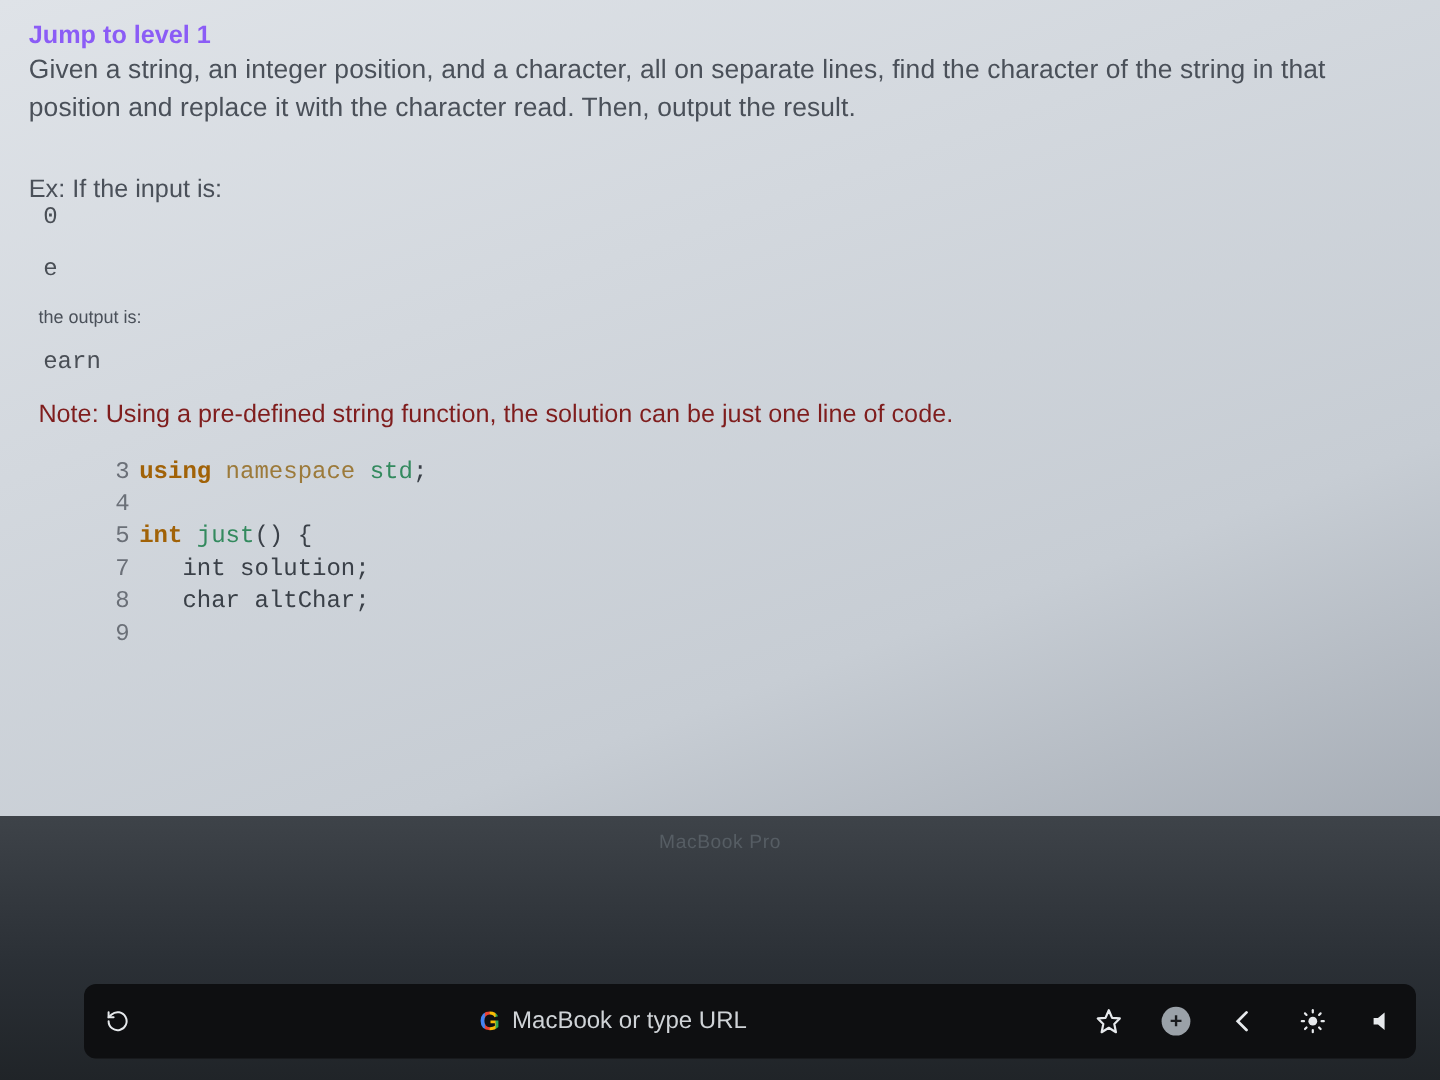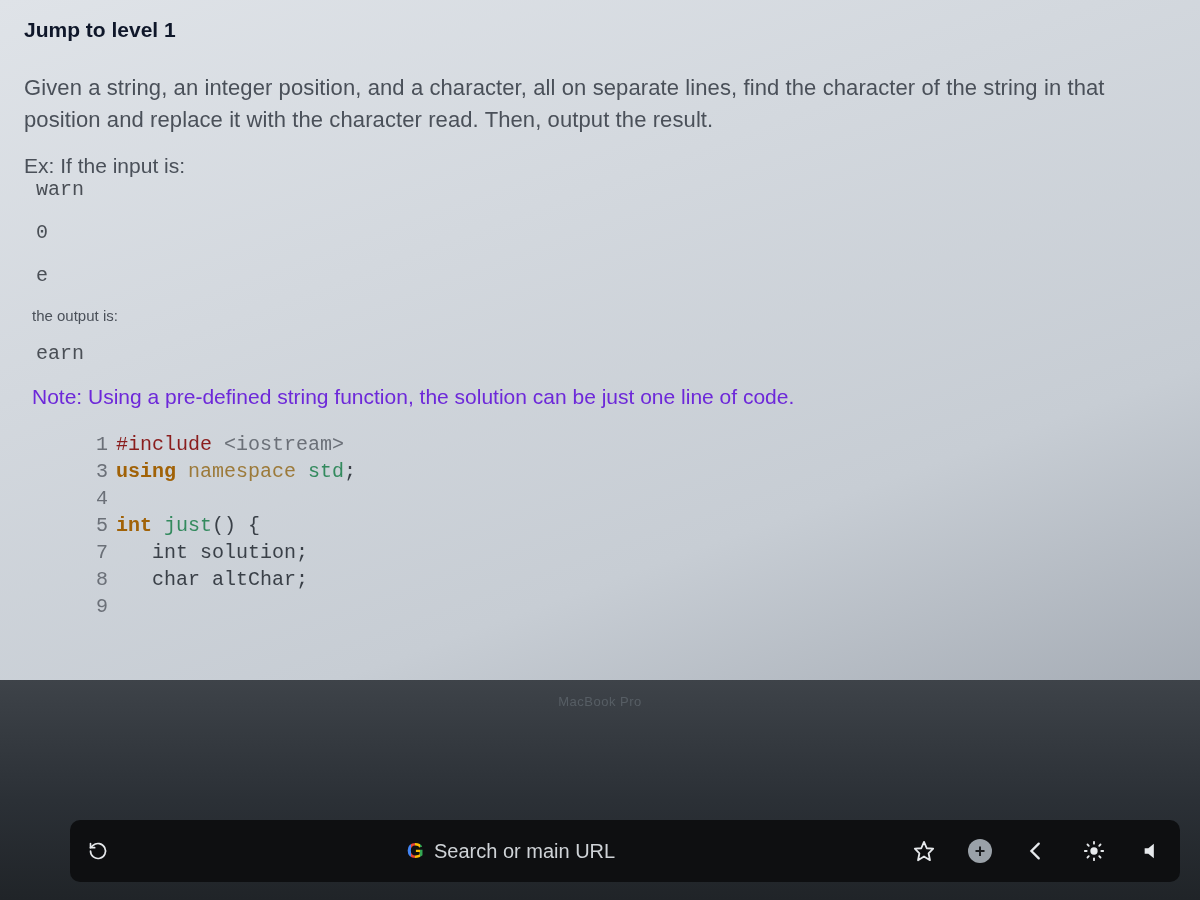--- a/index.html
+++ b/index.html
@@ -6,52 +6,51 @@
   html, body { width: 1200px; height: 900px; overflow: hidden; font-family: Arial, Helvetica, sans-serif; }
   body {
     background: linear-gradient(160deg, #dfe3e8 0%, #c7cdd4 60%, #8f96a0 100%);
     position: relative;
   }
   .content {
     padding: 18px 20px 0 24px;
     color: #3a4048;
   }
   .jump-link {
-    color: #0f172a;
+    color: #8b5cf6;
     font-weight: 700;
     font-size: 21px;
     display: inline-block;
-    margin-bottom: 30px;
     cursor: pointer;
   }
   .problem-desc {
     font-size: 22px;
     line-height: 1.45;
     color: #4a5059;
-    margin-bottom: 18px;
+    margin-bottom: 40px;
     letter-spacing: 0.1px;
   }
   .example-label {
     font-size: 21px;
     color: #4a5059;
   }
   .mono {
     font-family: "Courier New", Courier, monospace;
     font-size: 20px;
     color: #4a4f56;
     margin: 0 0 20px 12px;
   }
   .output-label {
     font-size: 15px;
     color: #4a5059;
     margin: 18px 0 18px 8px;
   }
   .note {
     font-size: 21px;
-    color: #6d28d9;
+    color: #7f1d1d;
     margin: 0 0 22px 8px;
   }
   .code-block {
     margin-left: 60px;
     font-family: "Courier New", Courier, monospace;
     font-size: 20px;
     line-height: 1.35;
   }
   .code-line { white-space: pre; }
   .code-line .ln {
@@ -74,21 +73,21 @@
     top: 680px;
     bottom: 0;
     background: linear-gradient(180deg, #3e4349 0%, #2b3036 55%, #202428 100%);
   }
   .laptop-label {
     position: absolute;
     top: 14px;
     left: 50%;
     transform: translateX(-50%);
     color: #6d767d;
-    font-size: 13px;
+    font-size: 16px;
     letter-spacing: 0.5px;
     opacity: 0.55;
   }
   .touchbar {
     position: absolute;
     left: 70px; right: 20px;
     bottom: 18px;
     height: 62px;
     background: #0e0f11;
     border-radius: 10px;
@@ -140,32 +139,30 @@
 </head>
 <body>
 
 <div class="content">
   <a class="jump-link">Jump to level 1</a>
 
   <p class="problem-desc">Given a string, an integer position, and a character, all on separate lines, find the character of the string in that position and replace it with the character read. Then, output the result.</p>
 
   <p class="example-label">Ex: If the input is:</p>
 
-  <div class="mono">warn</div>
   <div class="mono">0</div>
   <div class="mono">e</div>
 
   <p class="output-label">the output is:</p>
 
   <div class="mono">earn</div>
 
   <p class="note">Note: Using a pre-defined string function, the solution can be just one line of code.</p>
 
   <div class="code-block" id="code-block">
-      <div class="code-line"><span class="ln">1</span><span class="kw-pp">#include </span><span class="kw-inc">&lt;iostream&gt;</span></div>
       <div class="code-line"><span class="ln">3</span><span class="kw-blue">using </span><span class="kw-tan">namespace </span><span class="kw-name">std</span><span class="kw-def">;</span></div>
       <div class="code-line"><span class="ln">4</span></div>
       <div class="code-line"><span class="ln">5</span><span class="kw-blue">int </span><span class="kw-name">just</span><span class="kw-def">() {</span></div>
       <div class="code-line"><span class="ln">7</span><span class="kw-def">   int solution;</span></div>
       <div class="code-line"><span class="ln">8</span><span class="kw-def">   char altChar;</span></div>
       <div class="code-line"><span class="ln">9</span></div>
     </div>
 </div>
 
 <div class="bezel">
@@ -177,21 +174,21 @@
         <svg viewBox="0 0 24 24" fill="none" stroke="currentColor" stroke-width="2" stroke-linecap="round">
           <path d="M3 12a9 9 0 1 0 3-6.7L3 8"></path>
           <polyline points="3 3 3 8 8 8"></polyline>
         </svg>
       </span>
     </div>
 
     <div class="tb-center">
       <div class="tb-search">
         <span class="g-logo">G</span>
-        <span>Search or main URL</span>
+        <span>MacBook or type URL</span>
       </div>
     </div>
 
     <div class="tb-right">
       <span class="tb-icon">
         <svg viewBox="0 0 24 24" fill="none" stroke="currentColor" stroke-width="2" stroke-linejoin="round">
           <polygon points="12 2 15 9 22 9.5 17 14.5 18.5 22 12 18 5.5 22 7 14.5 2 9.5 9 9"></polygon>
         </svg>
       </span>
       <span class="tb-plus">+</span>

